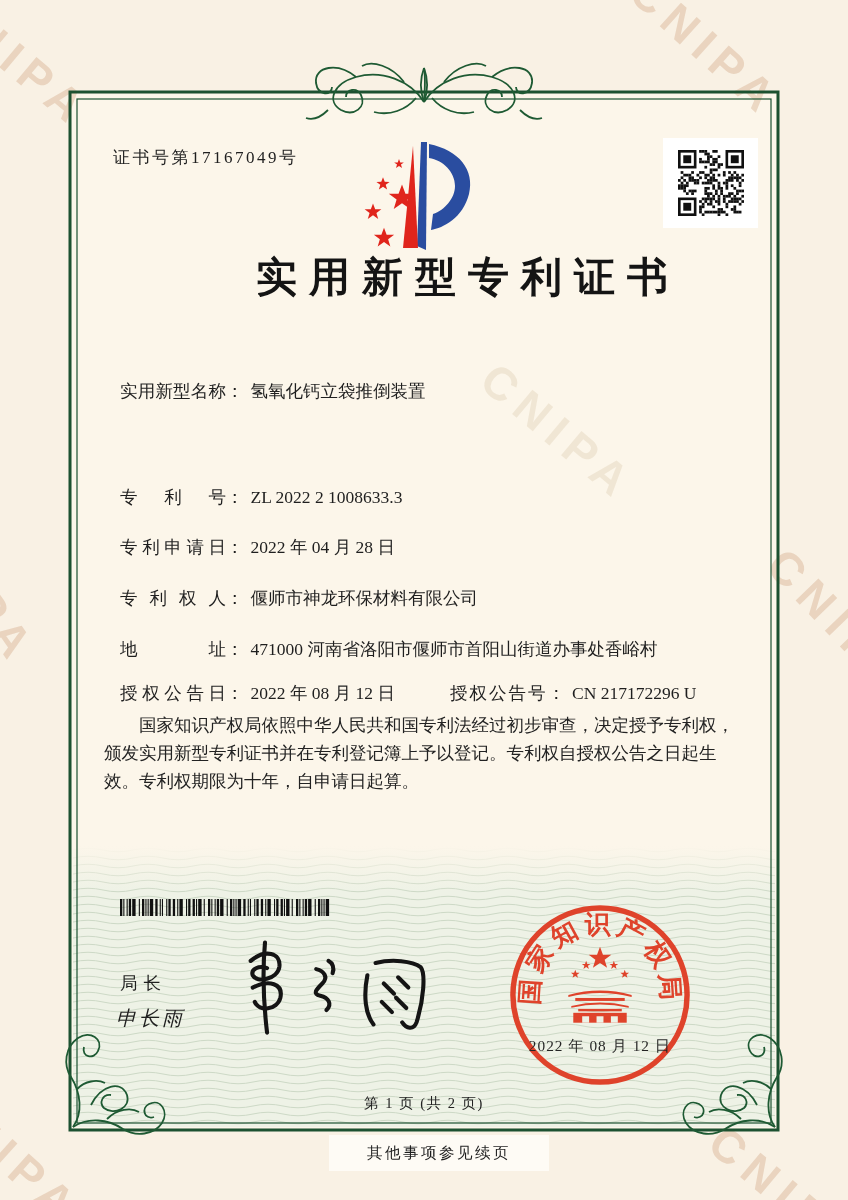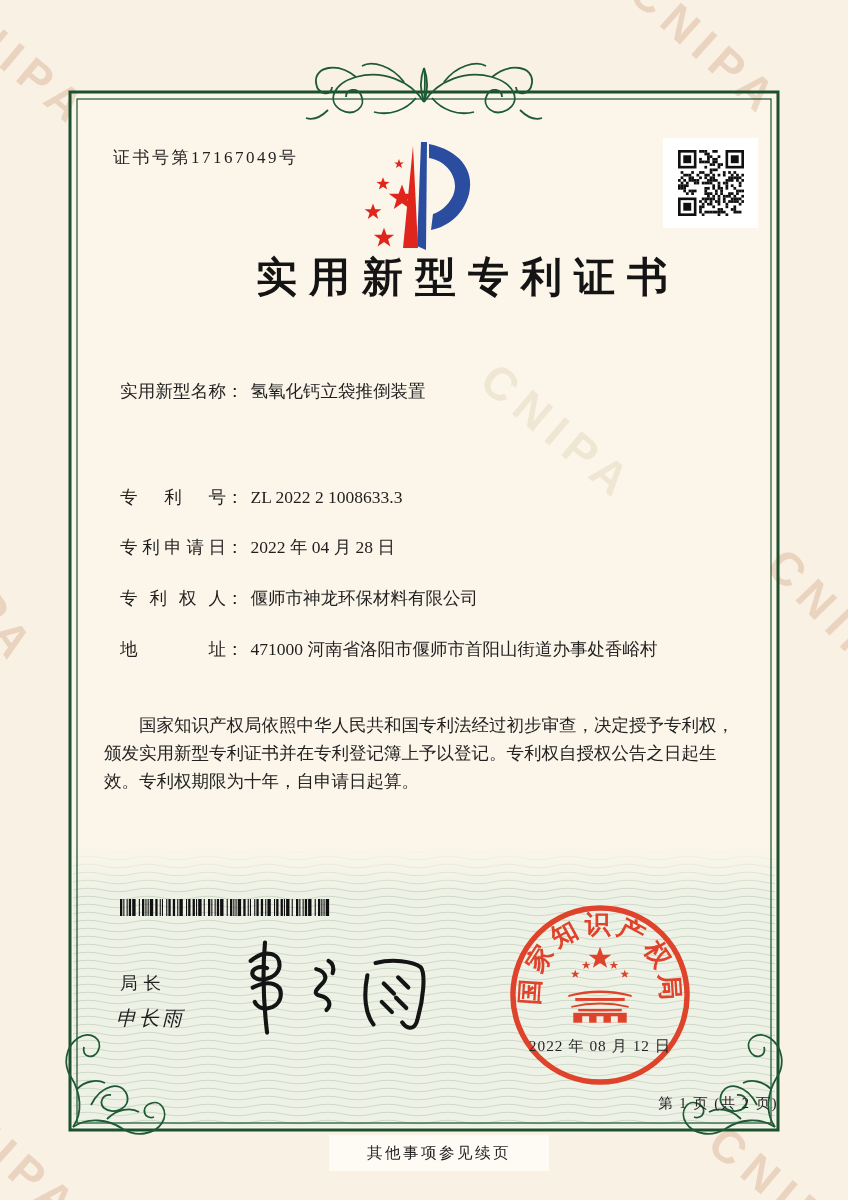--- a/index.html
+++ b/index.html
@@ -27,21 +27,21 @@
   .fvalue{margin-left:7px;}
   .grant-right{position:absolute;left:330px;top:0;white-space:nowrap;}
   .grant-right .glabel{letter-spacing:2px;}
   .body-text{left:92px;top:699px;width:666px;font-size:17.5px;line-height:1.6;color:#222;}
   .body-text p{margin:12px;text-indent:2em;}
   .barcode{left:120px;top:899px;}
   .sig-title{left:120px;top:971px;font-size:17.5px;letter-spacing:6px;}
   .sig-name{left:116px;top:1005px;font-size:20px;letter-spacing:3px;font-style:italic;}
   .sig-svg{left:222px;top:933px;}
   .seal{left:506px;top:901px;opacity:.95;}
-  .page-info{left:70px;top:1094px;width:708px;text-align:right;font-size:14.5px;letter-spacing:1.5px;color:#222;}
+  .page-info{left:70px;top:1094px;width:708px;text-align:center;font-size:14.5px;letter-spacing:1.5px;color:#222;}
   .note-box{left:329px;top:1135px;width:220px;height:36px;background:#fefbf5;
             display:flex;align-items:center;justify-content:center;font-size:15.5px;letter-spacing:2.5px;}
 </style>
 </head>
 <body>
 
 <div class="page">
 
   <div class="inner-bg"></div>
 
@@ -334,20 +334,26 @@
   <div class="content frow" style="top:507px">
     <span class="flabel">专利申请日</span><span>：</span><span class="fvalue">2022 年 04 月 28 日</span>
   </div>
   <div class="content frow" style="top:558px">
     <span class="flabel">专利权人</span><span>：</span><span class="fvalue">偃师市神龙环保材料有限公司</span>
   </div>
   <div class="content frow" style="top:609px">
     <span class="flabel">地址</span><span>：</span><span class="fvalue">471000 河南省洛阳市偃师市首阳山街道办事处香峪村</span>
   </div>
 
+  <div class="content frow" style="top:653px">
+    <span class="flabel">授权公告日</span><span>：</span><span class="fvalue">2022 年 08 月 12 日</span>
+    <span class="grant-right">
+      <span class="glabel">授权公告号</span><span>：</span><span class="fvalue">CN 217172296 U</span>
+    </span>
+  </div>
 
   <div class="content body-text">
     <p>国家知识产权局依照中华人民共和国专利法经过初步审查，决定授予专利权，颁发实用新型专利证书并在专利登记簿上予以登记。专利权自授权公告之日起生效。专利权期限为十年，自申请日起算。</p>
   </div>
 
   <svg class="content barcode" width="216" height="17">
       <g id="barcode-bars">
         <rect x="0.0" y="0" width="2.3" height="17" fill="#101010"></rect>
         <rect x="3.3" y="0" width="1.1" height="17" fill="#101010"></rect>
         <rect x="6.6" y="0" width="1.1" height="17" fill="#101010"></rect>

